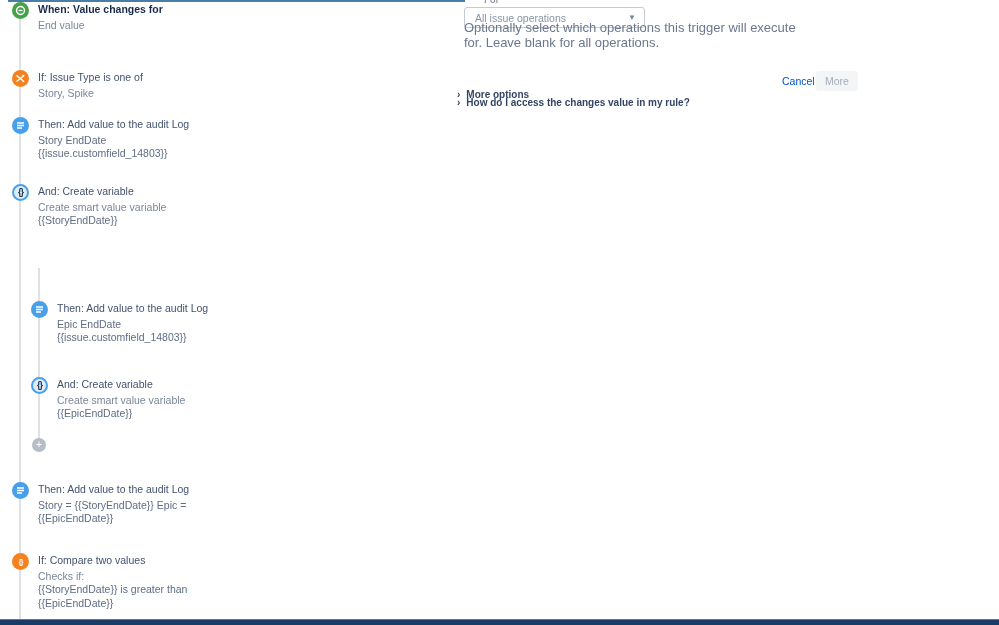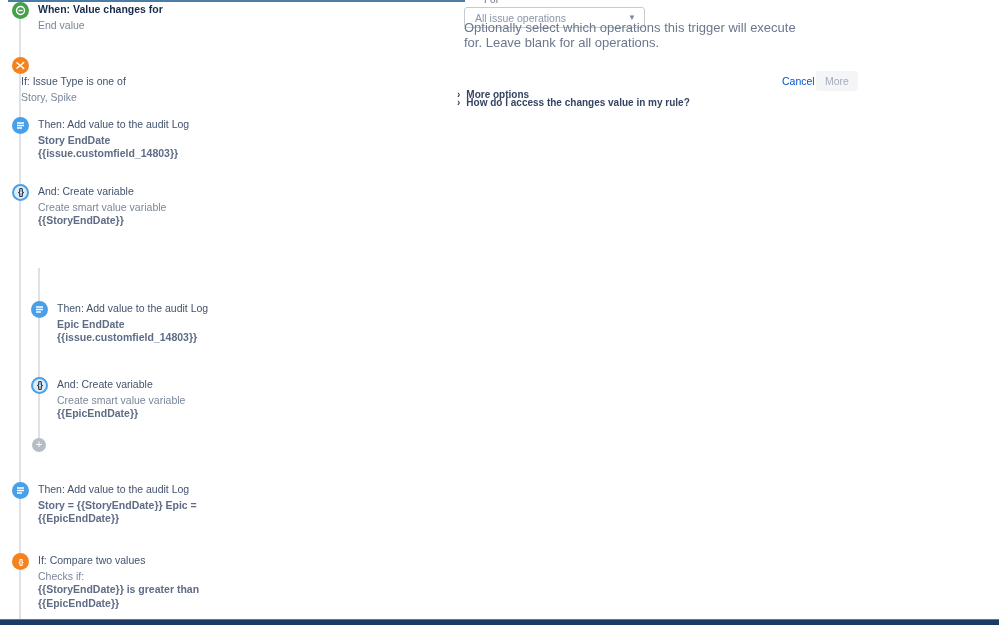--- a/index.html
+++ b/index.html
@@ -17,21 +17,21 @@
   .vline-branch { position:absolute; left:38px; top:268px; width:2px; height:176px; background:#dfe1e6; }
 
   
   .step { position:absolute; display:flex; align-items:flex-start; cursor:pointer; }
   .step .txt { margin-left:9px; margin-top:1px; line-height:13.5px; font-size:10.5px; width:210px; }
   .step.indent .txt { width:158px; }
   .title { color:#42526e; }
   .step.selected .title { font-weight:bold; color:#172b4d; }
   .sub { color:#7a869a; }
   .sub.first { margin-top:2px; }
-  .val { color:#5e6c84; font-weight:bold; }
+  .val { color:#5e6c84; font-weight:normal; }
 
   
   .ic { width:17px; height:17px; border-radius:50%; flex:0 0 17px;
         display:flex; align-items:center; justify-content:center; position:relative; z-index:2; }
   .ic svg { display:block; }
   .ic-green  { background:#44a248; }
   .ic-orange { background:#f5821f; }
   .ic-blue   { background:#4aa0e8; }
   .ic-purple { background:#7b44a5; }
   .ic-var    { background:#dcecf9; border:2px solid #4aa0e8; font-weight:bold; }
@@ -74,21 +74,21 @@
           <circle cx="5.5" cy="5.5" r="4" fill="none" stroke="#fff" stroke-width="1.4"></circle>
           <path d="M3.5 5.5h4" stroke="#fff" stroke-width="1.4"></path>
         </svg>
     </span>
     <div class="txt">
       <div class="title">When: Value changes for</div>
       <div class="sub first">End value</div>
     </div>
   </div>
 
-  <div class="step" style="left:12px; top:57px;flex-direction:column;">
+  <div class="step" style="left:12px; top:70px;">
     <span class="ic ic-orange">
       <svg width="11" height="11" viewBox="0 0 11 11">
           <path d="M1.5 2.5 L9 8.5 M1.5 8.5 L9 2.5" stroke="#fff" stroke-width="1.5" fill="none"></path>
           <path d="M9.8 2.5 l-2.2 -1 v2 z M9.8 8.5 l-2.2 -1 v2 z" fill="#fff"></path>
         </svg>
     </span>
     <div class="txt">
       <div class="title">If: Issue Type is one of</div>
       <div class="sub first">Story, Spike</div>
     </div>

